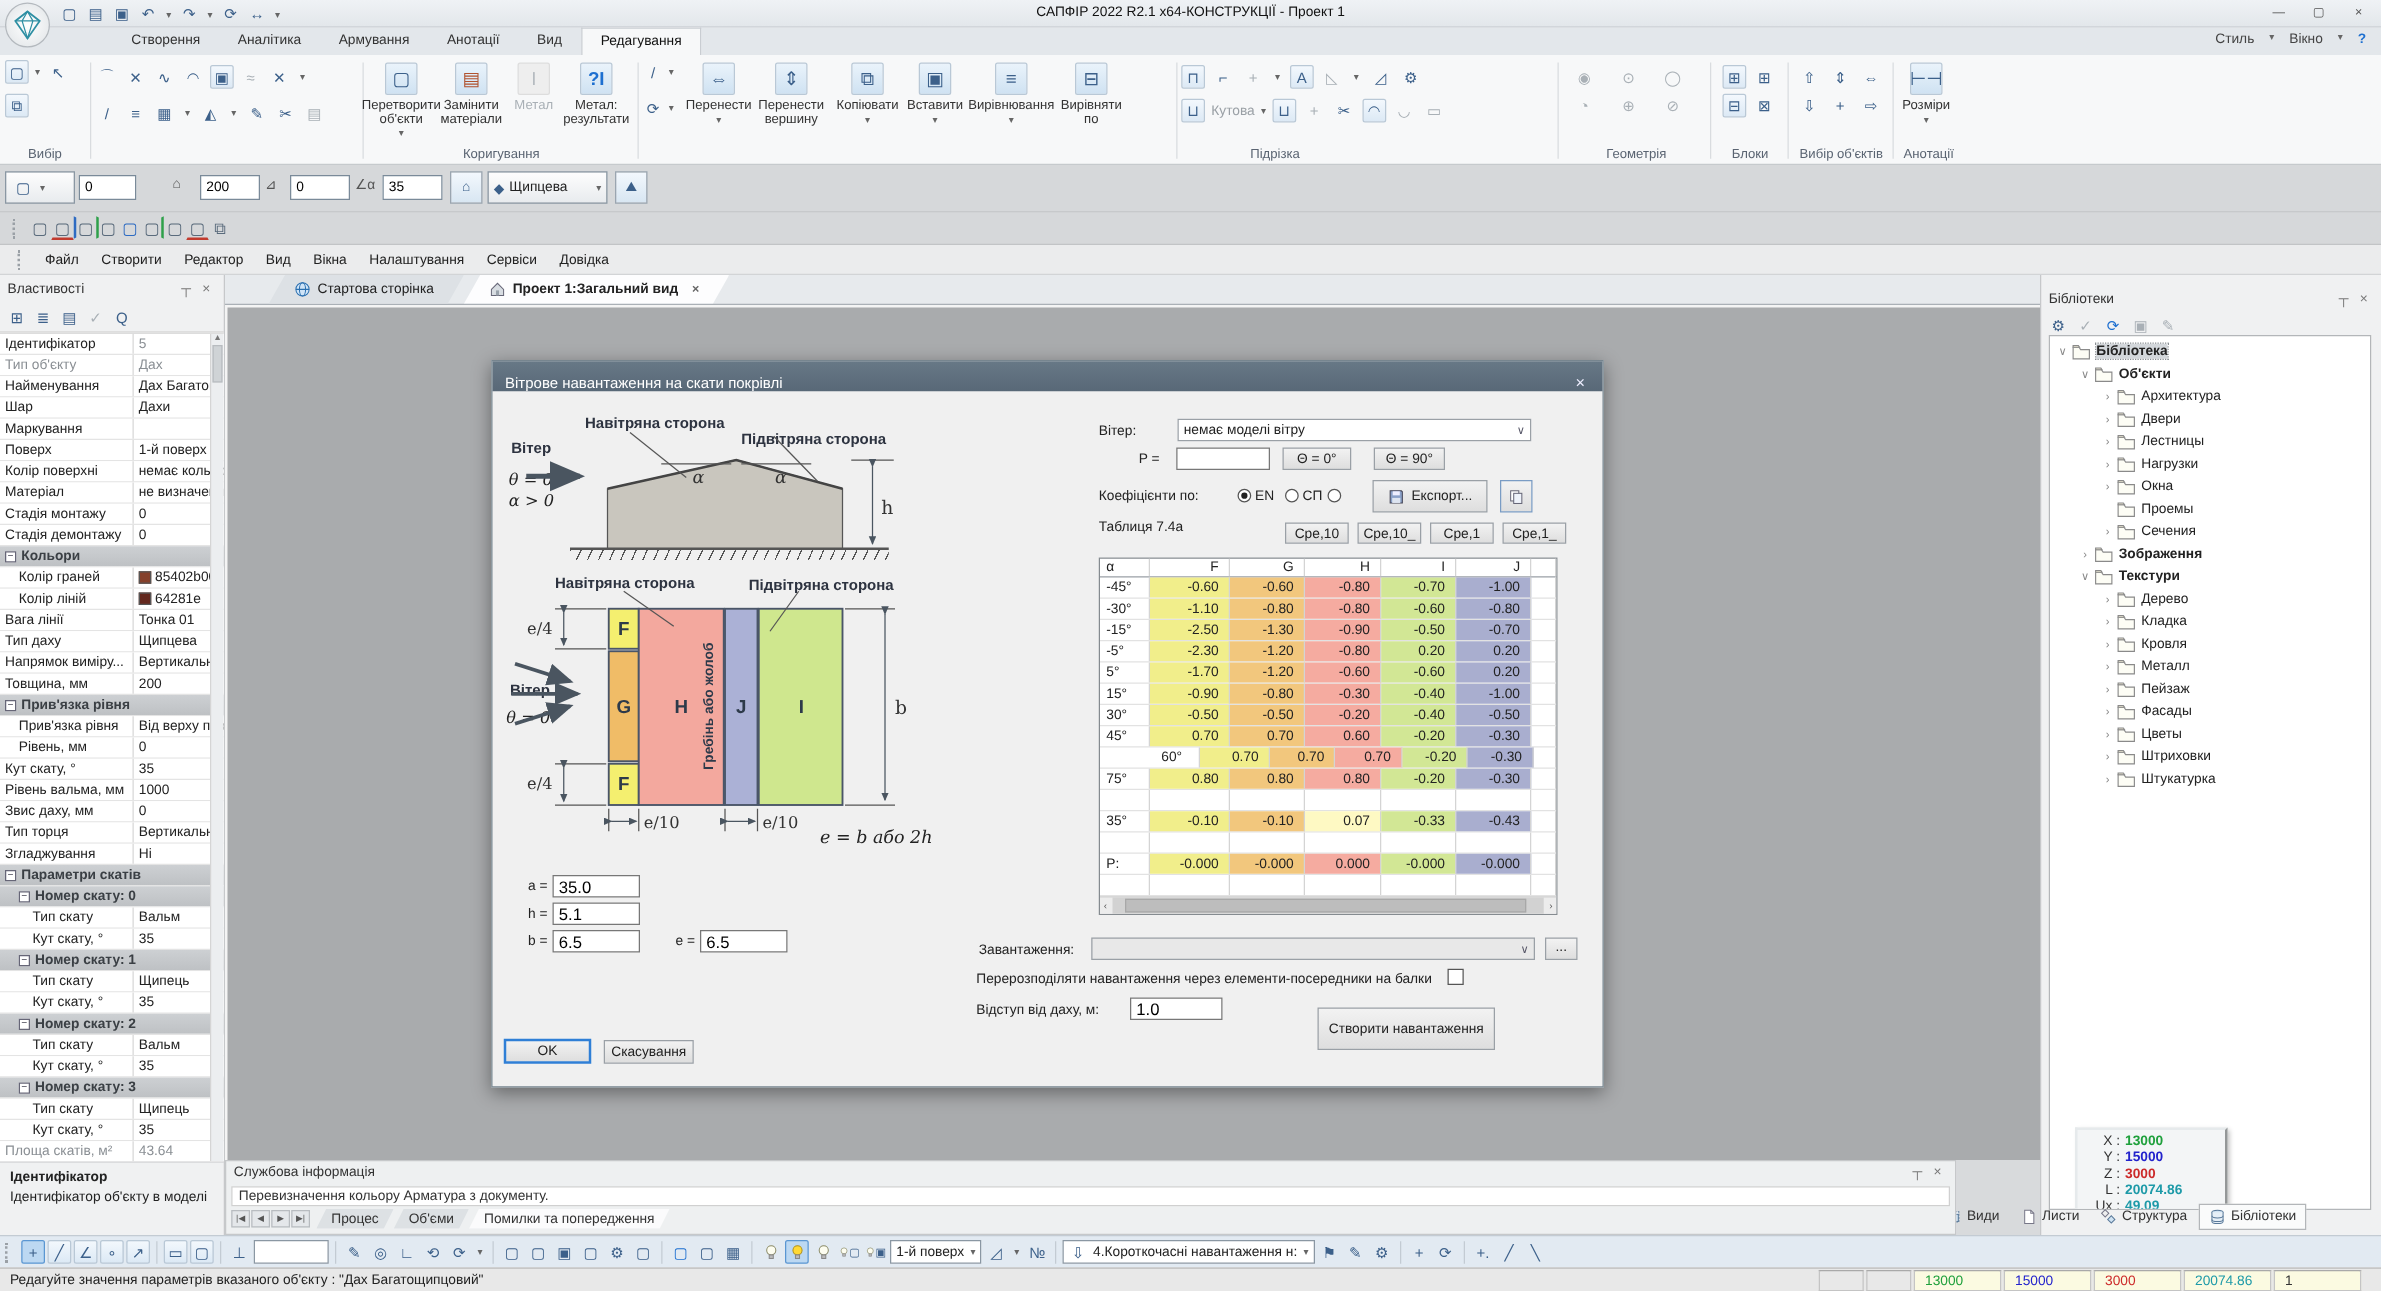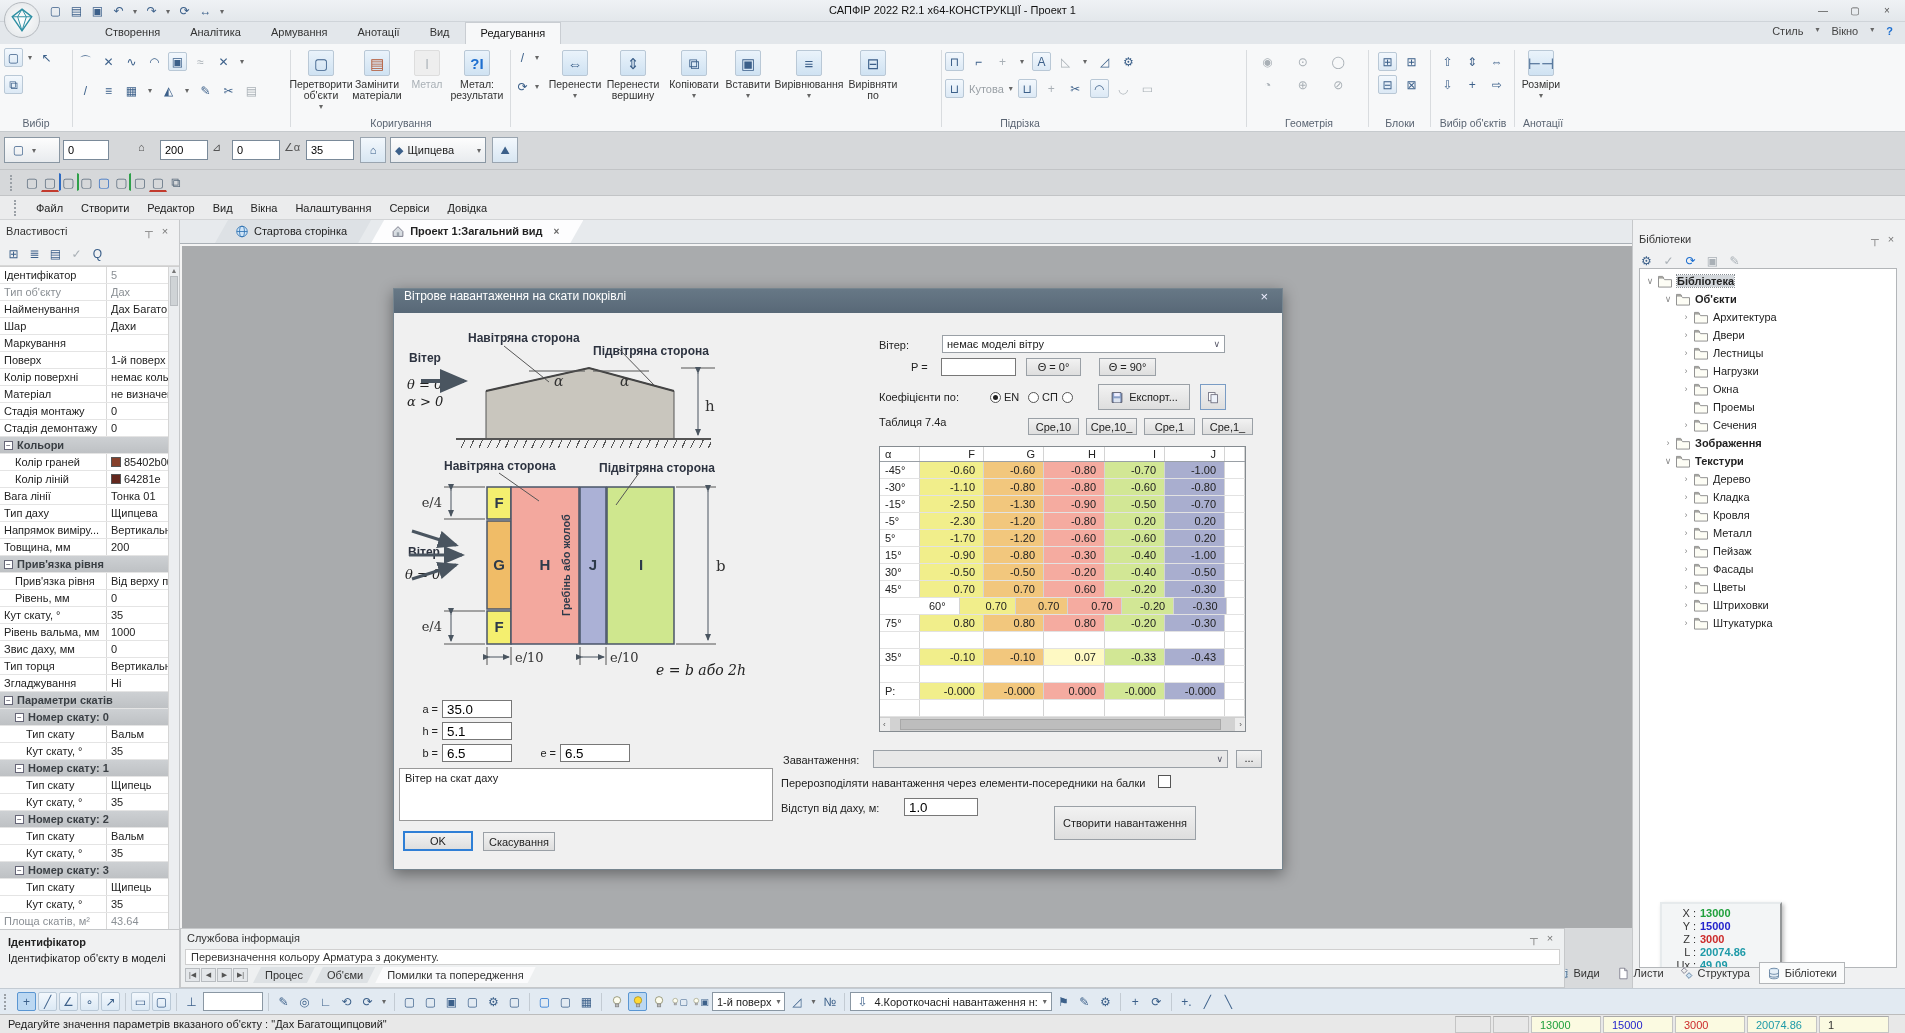--- a/index.html
+++ b/index.html
@@ -111,21 +111,21 @@
 
 #botbar{left:0;top:988px;width:1905px;height:26px;background:#e2eaf2;border-top:1px solid #c3cbd3;display:flex;align-items:center;gap:2px;padding-left:4px}
 .sep{width:1px;height:18px;background:#c3cbd3;margin:0 3px}
 .bcombo{display:flex;align-items:center;height:19px;border:1px solid #8a97a3;background:#fff;padding:0 4px;gap:5px;white-space:nowrap}
 #statusbar{left:0;top:1014px;width:1905px;height:19px;background:#e8e8e8;border-top:1px solid #bcbcbc;display:flex;align-items:center}
 #statusText{padding-left:8px;color:#222;flex:1}
 .scell{height:17px;line-height:16px;padding:0 8px;border:1px solid #c4c4c4;border-top-color:#a9a9a9;margin-right:2px;min-width:36px;text-align:left}
 .scell.val{background:#fbfae1;min-width:70px}
 
 #dialog{left:393px;top:288px;width:890px;height:582px;background:#f0f0f0;border:1px solid #76858f;box-shadow:0 4px 14px rgba(0,0,0,.4)}
-#dlgTitle{height:24px;background:linear-gradient(#677886,#586877);color:#fff;display:flex;align-items:flex-start;padding:0 10px;font-size:12px}
+#dlgTitle{height:24px;background:linear-gradient(#677886,#586877);color:#fff;display:flex;align-items:flex-end;padding:0 10px;font-size:12px}
 #dlgTitle .sp{flex:1}
 #dlgClose{color:#eef;font-size:13px;padding:0 4px}
 .dlbl{position:absolute;white-space:nowrap}
 .serif{font-family:"DejaVu Serif",serif;font-style:italic}
 .diaglbl{font-weight:bold;color:#2d3340;font-size:12px}
 .dinput{position:absolute;height:18px;border:1px solid #777;background:#fff;padding:1px 4px}
 .dbtn{position:absolute;border:1px solid #9aa0a6;background:linear-gradient(#f2f2f2,#dedede);text-align:center;color:#222}
 .dcombo{position:absolute;height:18px;border:1px solid #9aa0a6;background:#fff;display:flex;align-items:center;padding:0 4px}
 .dcombo .sp{flex:1}
 .dcombo .cv9{font-size:9px;color:#556}
@@ -1488,21 +1488,20 @@
 
     <div class="dlbl" style="left:16px;top:414px;width:28px;text-align:right">a =</div>
     <input class="dinput" style="left: 48px; top: 411px; width: 70px;" value="35.0">
     <div class="dlbl" style="left:16px;top:436px;width:28px;text-align:right">h =</div>
     <input class="dinput" style="left: 48px; top: 433px; width: 70px;" value="5.1">
     <div class="dlbl" style="left:16px;top:458px;width:28px;text-align:right">b =</div>
     <input class="dinput" style="left: 48px; top: 455px; width: 70px;" value="6.5">
     <div class="dlbl" style="left:134px;top:458px;width:28px;text-align:right">e =</div>
     <input class="dinput" style="left: 166px; top: 455px; width: 70px;" value="6.5">
 
-    <div class="ab" style="left:5px;top:479px;width:374px;height:53px;background:#fff;border:1px solid #999;padding:3px 5px">Вітер на скат даху</div>
     <div class="dbtn okbtn" style="left:9px;top:542px;width:70px;height:20px;line-height:17px">OK</div>
     <div class="dbtn" style="left:89px;top:543px;width:72px;height:19px;line-height:18px">Скасування</div>
 
     <div class="dlbl" style="left:485px;top:50px">Вітер:</div>
     <div class="dcombo" style="left:548px;top:46px;width:283px">
         <span>немає моделі вітру</span>
         <span class="sp"></span>
         <span class="cv9">∨</span>
       </div>
     <div class="dlbl" style="left:517px;top:72px">P =</div>

